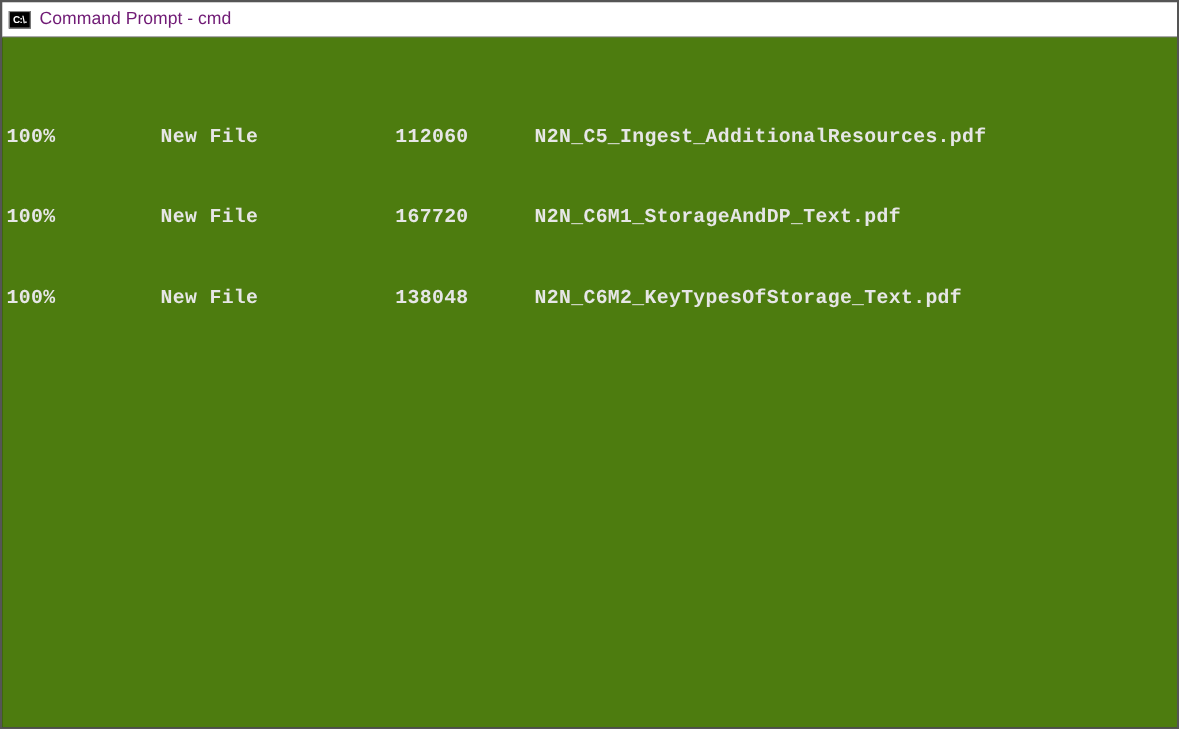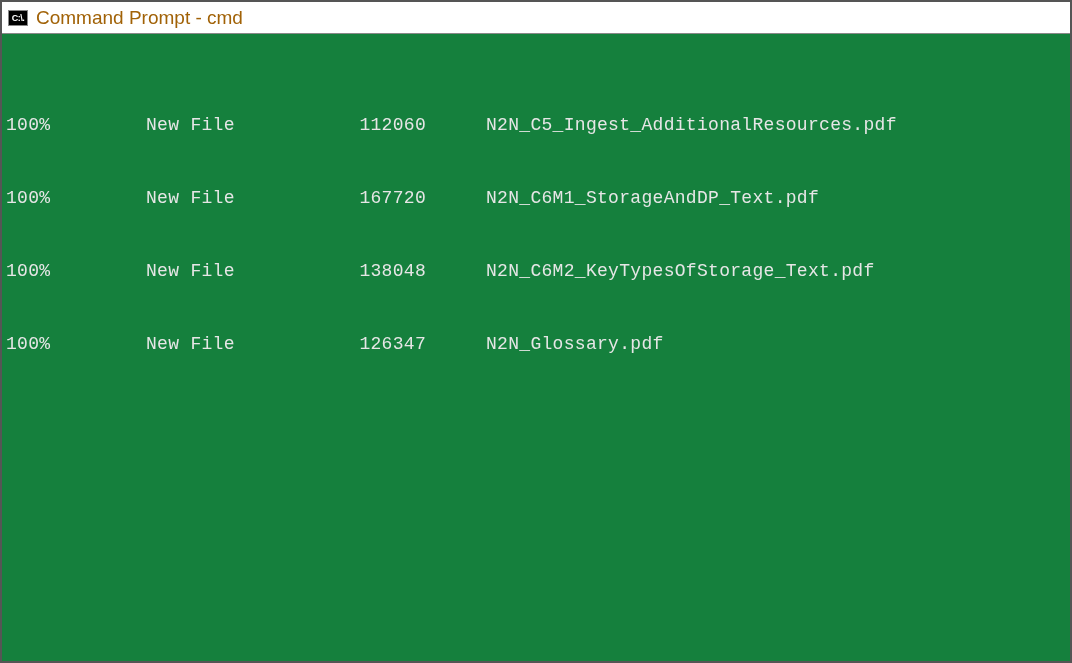--- a/index.html
+++ b/index.html
@@ -37,32 +37,33 @@
     display: flex;
     align-items: center;
     justify-content: center;
     margin-right: 8px;
     border: 1px solid #888;
     letter-spacing: -0.5px;
     font-weight: bold;
   }
   .titlebar .title {
     font-family: "Segoe UI", Arial, sans-serif;
-    font-size: 19px;
-    color: #a16207;
+    font-size: 16px;
+    color: #701a75;
   }
   .terminal {
     flex: 1 1 auto;
-    background: #15803d;
+    background: #4d7c0f;
     color: #e6e6e6;
     padding: 6px 4px 4px 4px;
     white-space: pre;
     line-height: 1.35;
     letter-spacing: 0.3px;
     overflow: hidden;
+    font-weight: bold;
   }
   .row { display: block; }
   .col-pct   { display: inline-block; width: 60px;  text-align: left; }
   .col-type  { display: inline-block; width: 220px; text-align: left; padding-left: 80px; }
   .col-size  { display: inline-block; width: 200px; text-align: right; padding-right: 60px; }
   .col-name  { display: inline-block; }
 </style>
 </head>
 <body>
 
@@ -70,21 +71,20 @@
   <div class="titlebar">
     <div class="icon-box">C:\.</div>
     <div class="title">Command Prompt - cmd</div>
   </div>
 
   <div class="terminal">
 
     <div class="row"><span class="col-pct">100%</span><span class="col-type">New File</span><span class="col-size">112060</span><span class="col-name">N2N_C5_Ingest_AdditionalResources.pdf</span></div>
     <div class="row"><span class="col-pct">100%</span><span class="col-type">New File</span><span class="col-size">167720</span><span class="col-name">N2N_C6M1_StorageAndDP_Text.pdf</span></div>
     <div class="row"><span class="col-pct">100%</span><span class="col-type">New File</span><span class="col-size">138048</span><span class="col-name">N2N_C6M2_KeyTypesOfStorage_Text.pdf</span></div>
-    <div class="row"><span class="col-pct">100%</span><span class="col-type">New File</span><span class="col-size">126347</span><span class="col-name">N2N_Glossary.pdf</span></div>
 
     
 
     
 
     
     
     
     
 

